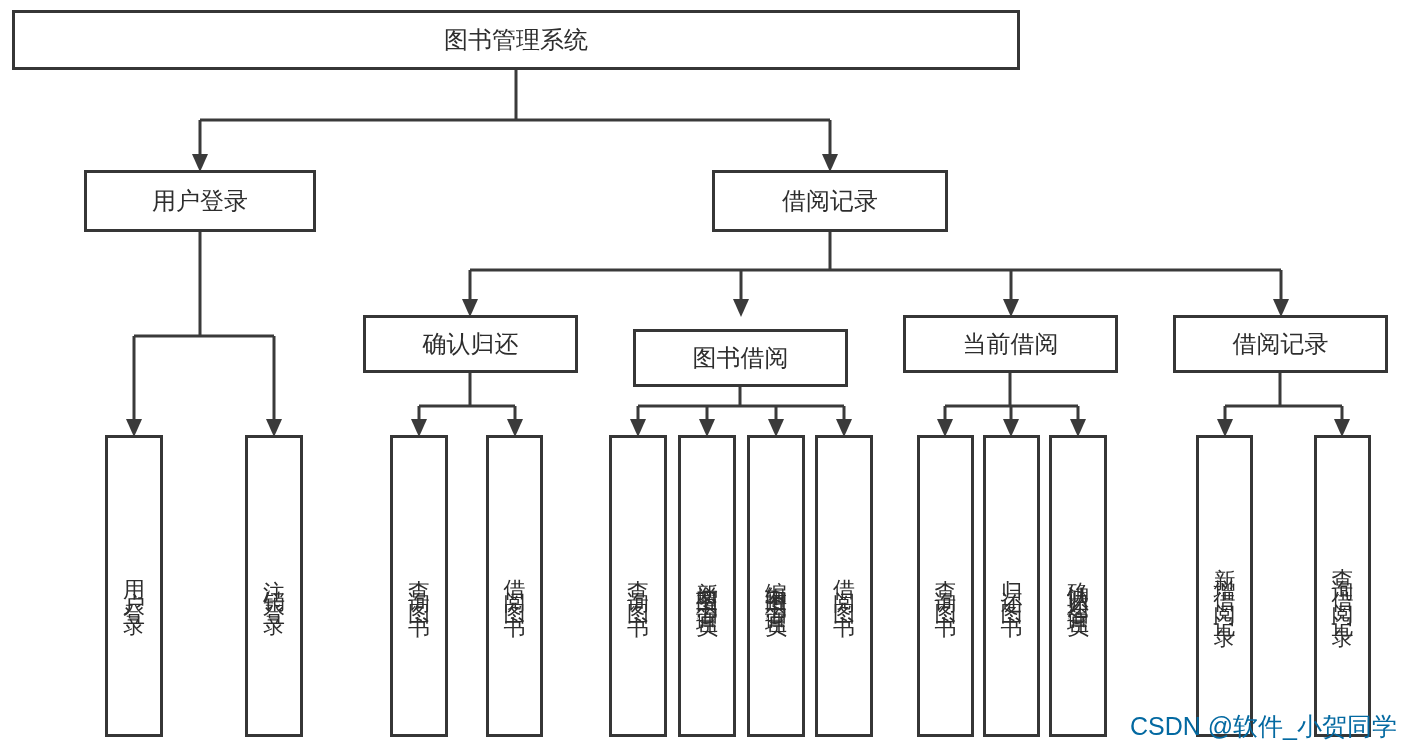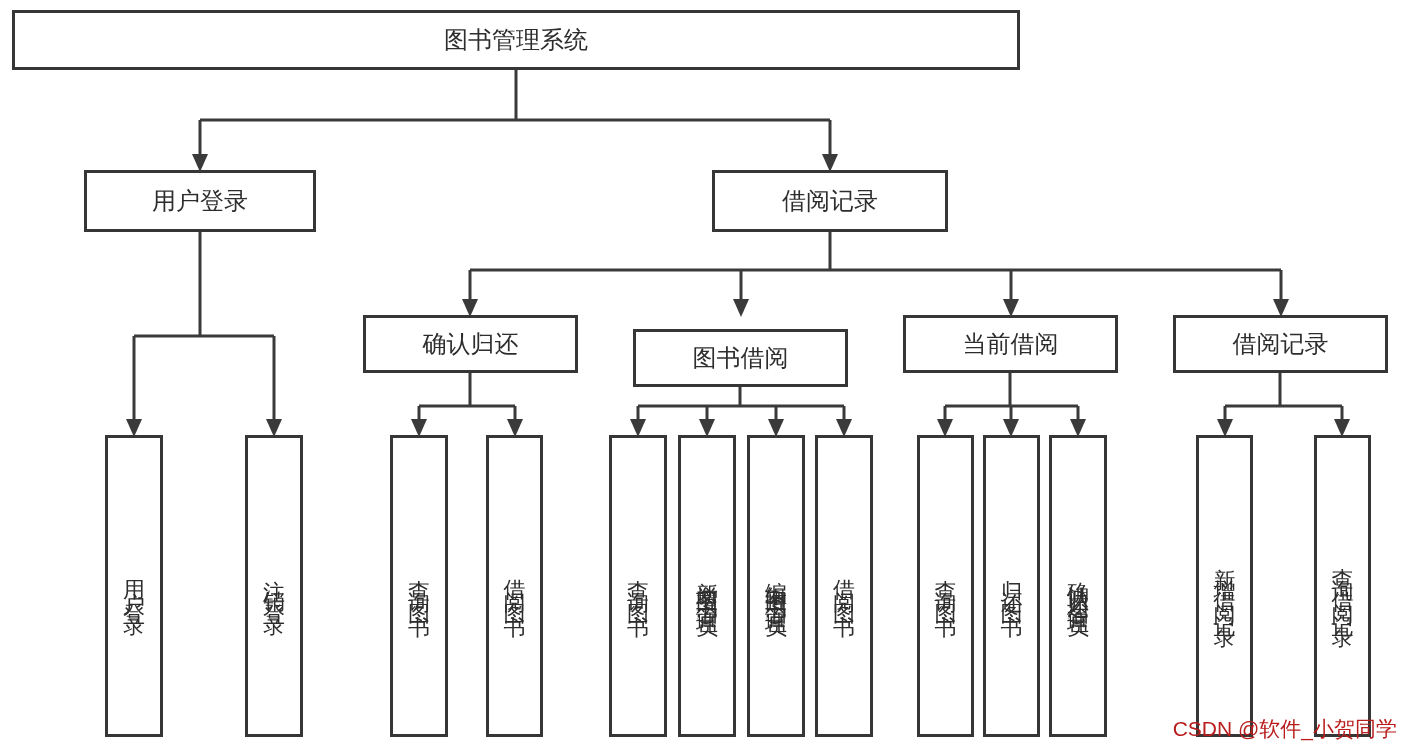--- a/index.html
+++ b/index.html
@@ -46,22 +46,22 @@
     letter-spacing: 12px;
     color: #2d2d2d;
   }
   .box-v.tight span {
     letter-spacing: 5px;
   }
   .watermark {
     position: absolute;
     right: 8px;
     bottom: 4px;
-    font-size: 21px;
-    color: #b91c1c;
+    font-size: 25px;
+    color: #0369a1;
     white-space: nowrap;
   }
 </style>
 </head>
 <body>
 
 <div class="canvas">
 
   <svg class="connectors" viewBox="0 0 1405 747" xmlns="http://www.w3.org/2000/svg">
     <g stroke="#3a3a3a" stroke-width="3" fill="none">

